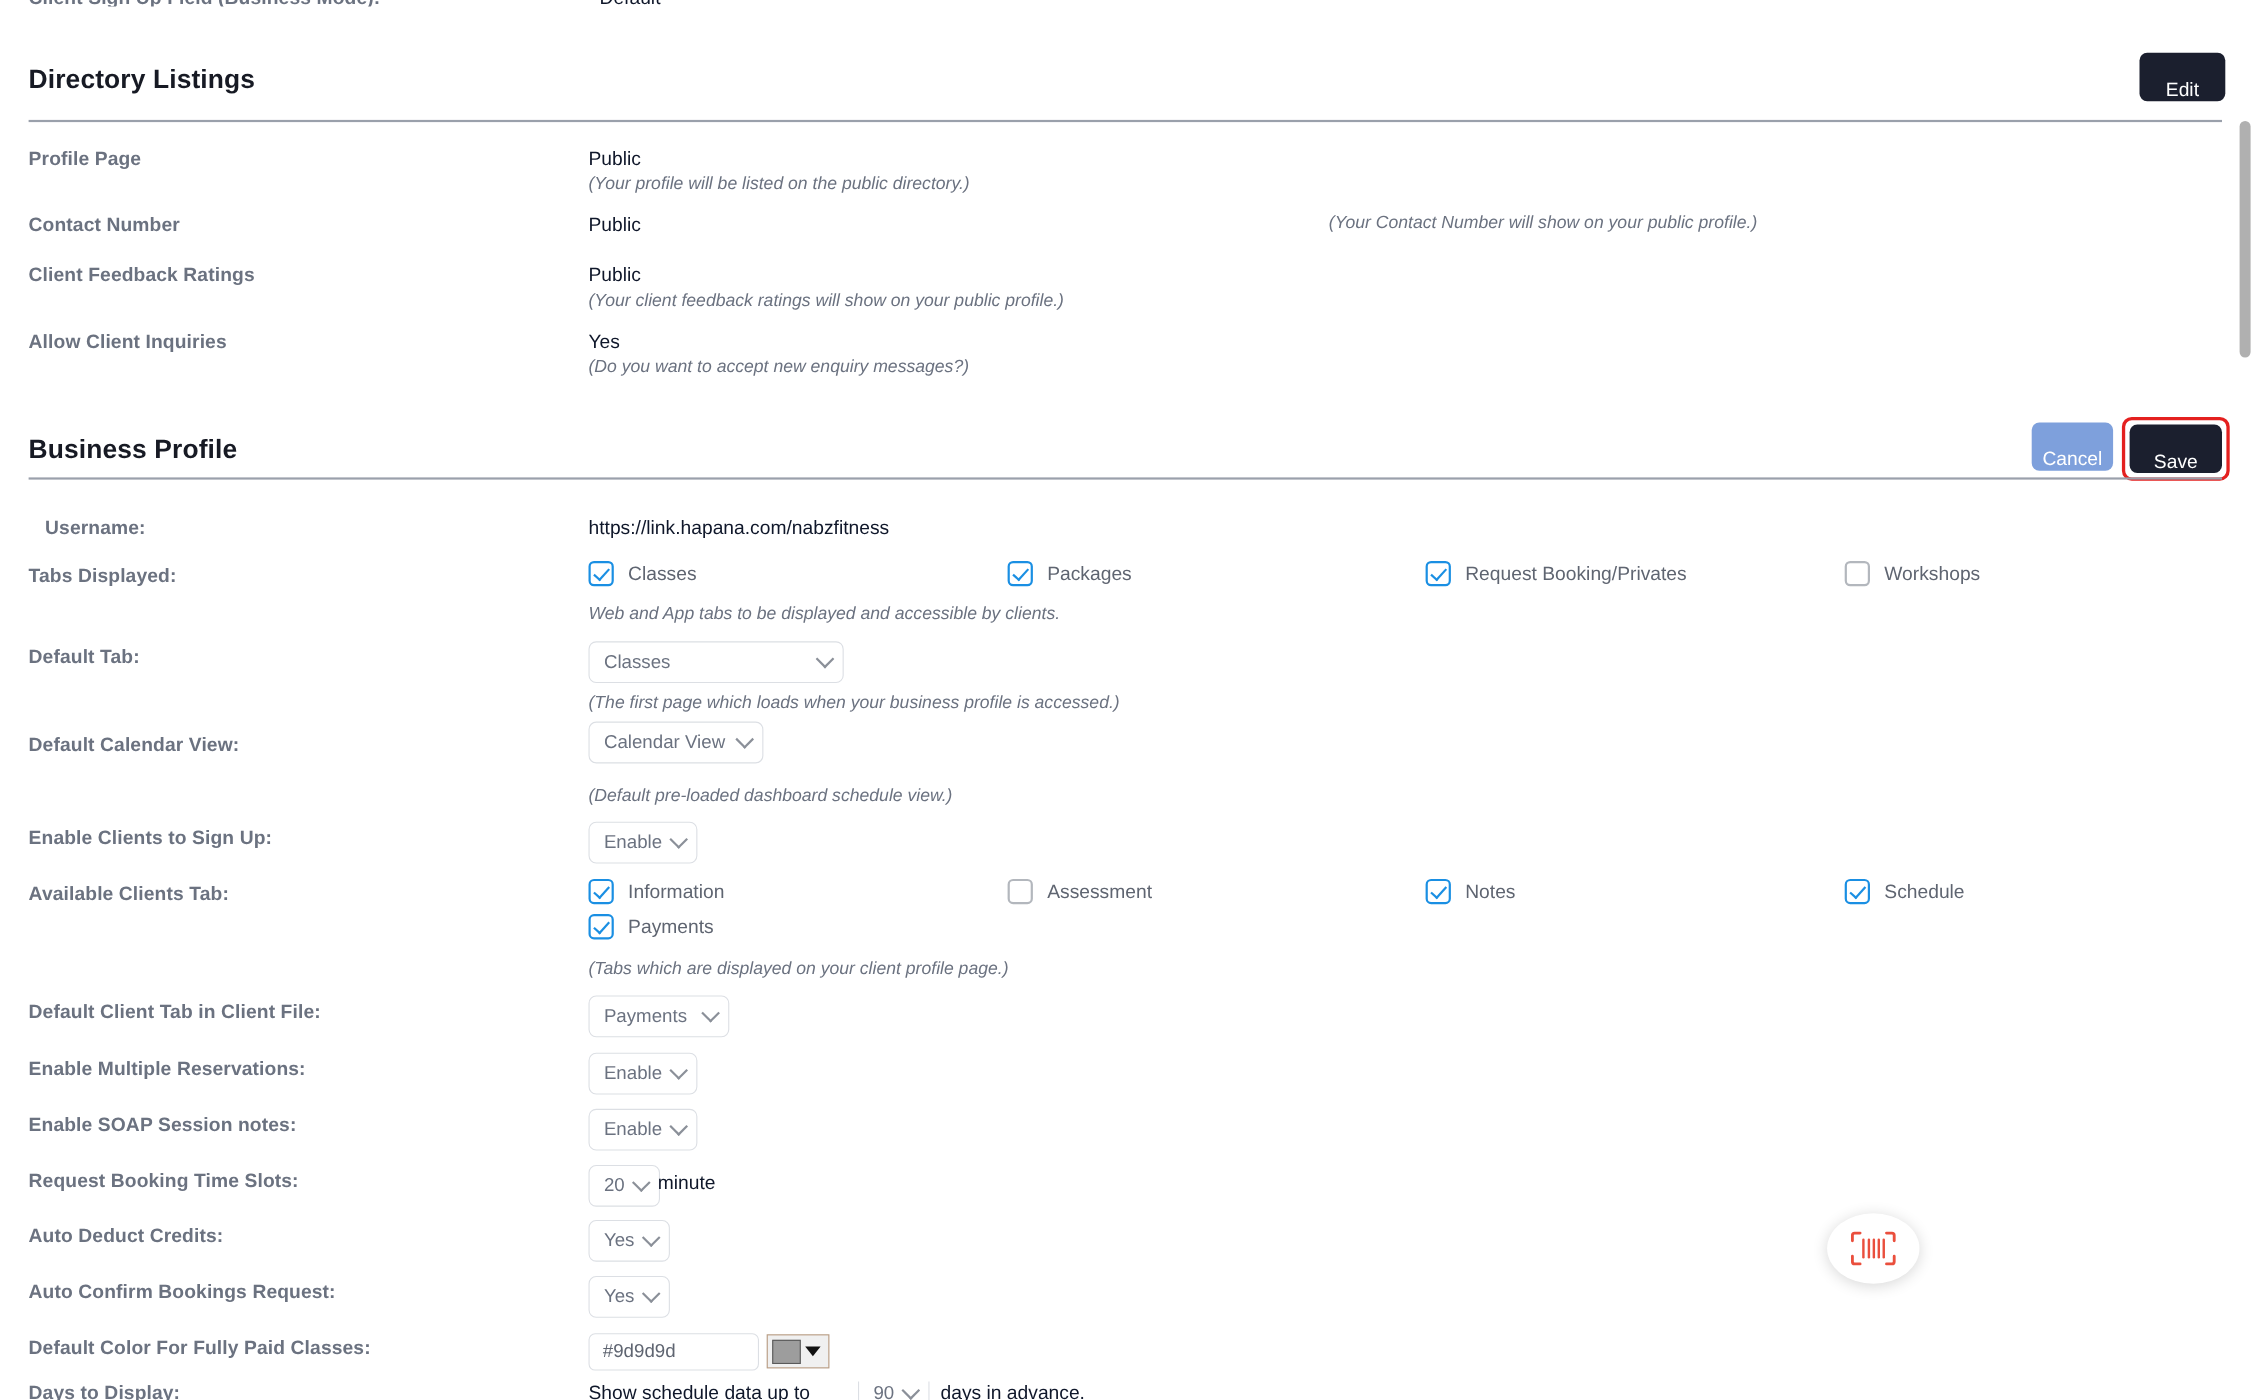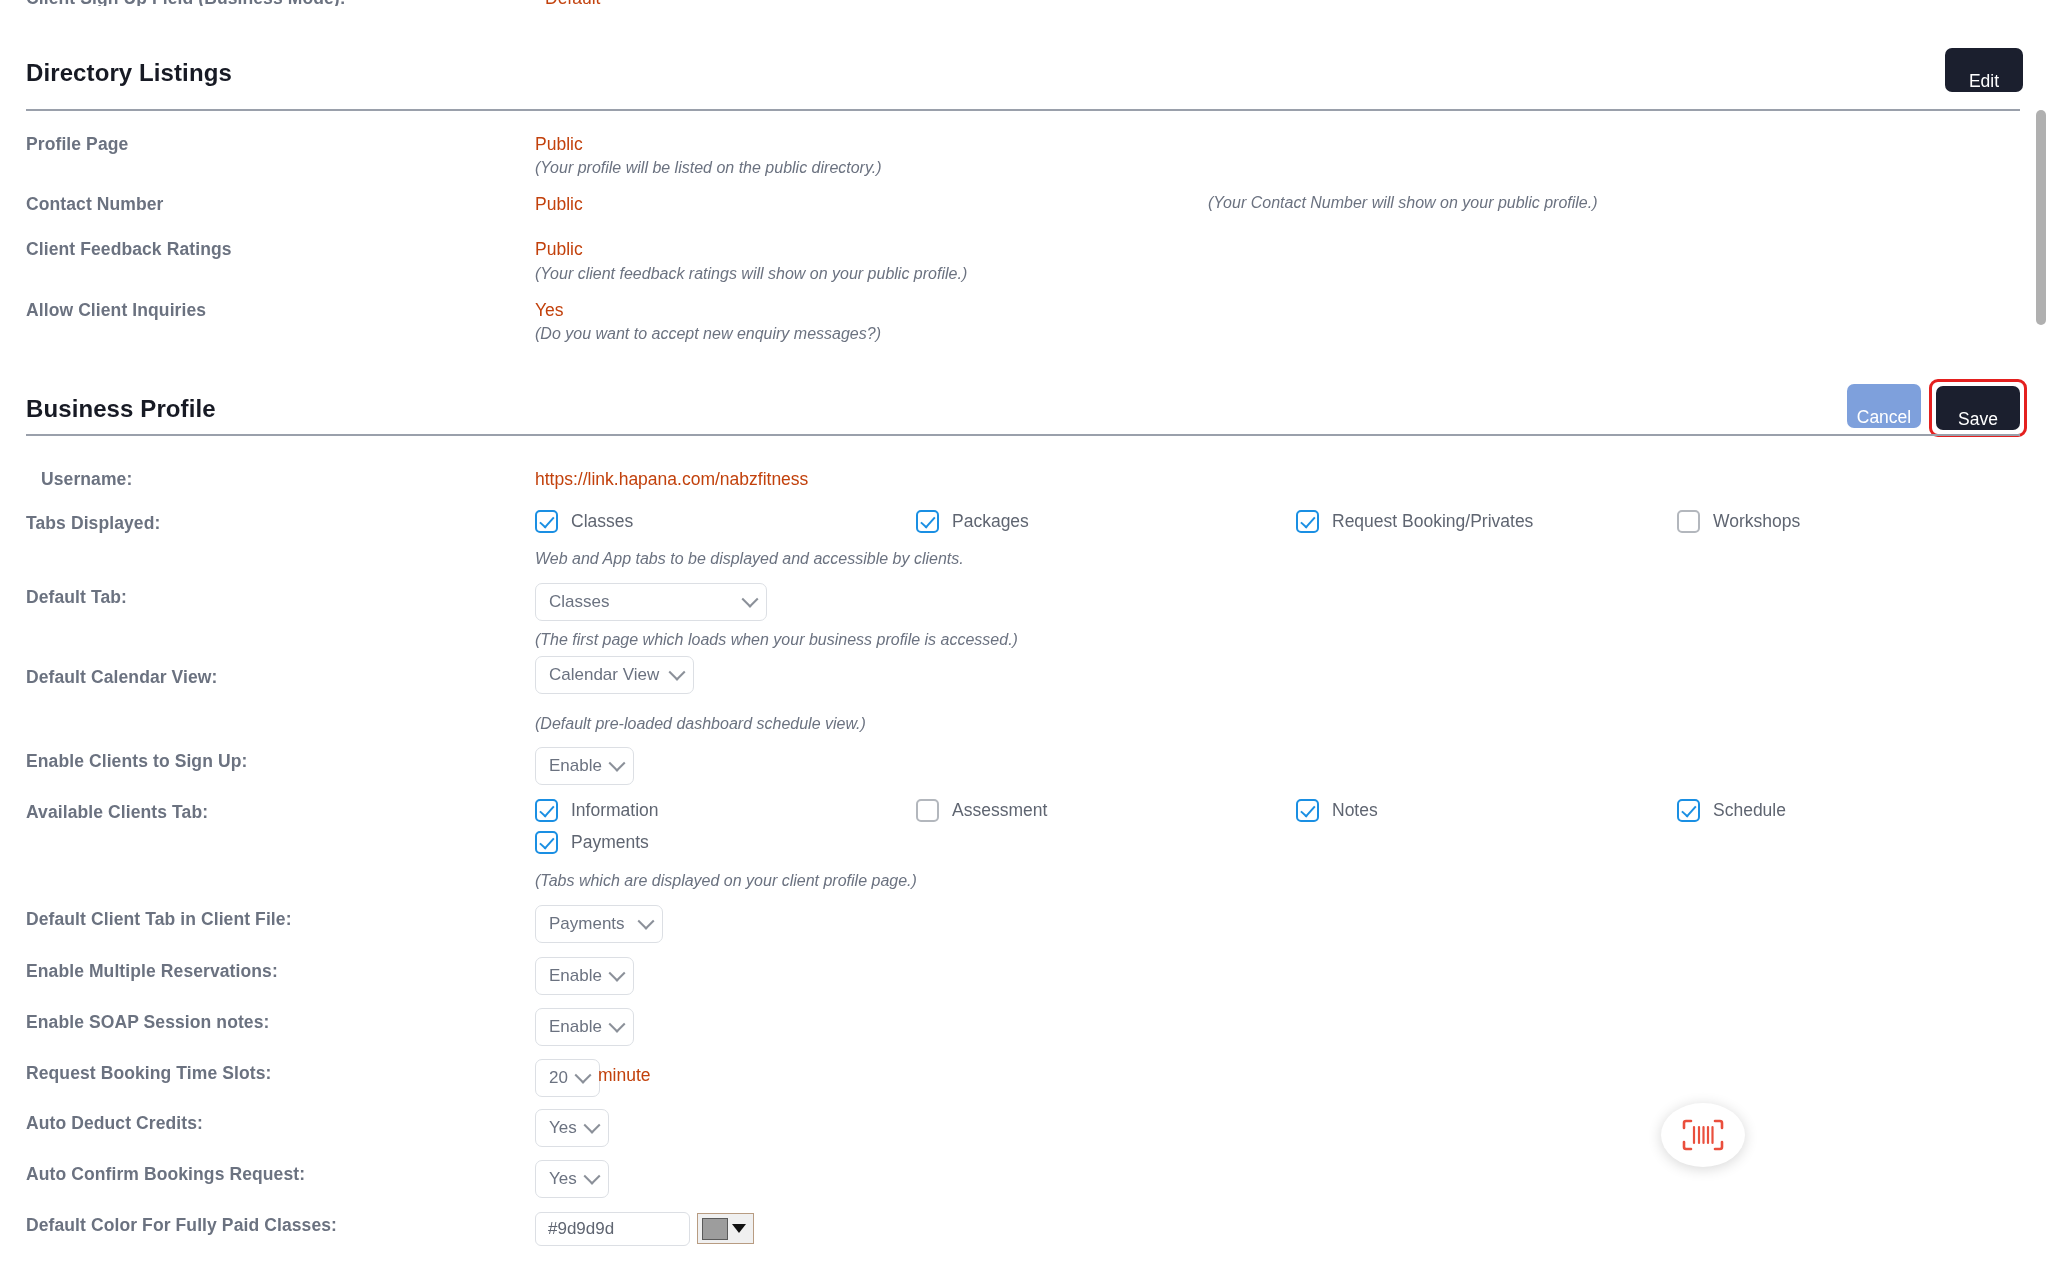--- a/index.html
+++ b/index.html
@@ -19,21 +19,21 @@
 
   
   .lbl {
     font-size: 17.5px;
     font-weight: bold;
     color: #6b7280;
     letter-spacing: .1px;
   }
   .val {
     font-size: 17.5px;
-    color: #c2410c;
+    color: #0f172a;
     font-weight: 400;
   }
   .hint {
     font-size: 16px;
     font-style: italic;
     color: #6b7280;
   }
   .sec-title {
     font-size: 24px;
     font-weight: bold;
@@ -350,20 +350,29 @@
     <span class="chev"></span>
   </div>
 
   <div class="abs lbl col-label" style="top:1215px;">Default Color For Fully Paid Classes:</div>
   <input class="txtinput" style="left: 535px; top: 1212px; width: 155px;" value="#9d9d9d">
   <div class="swatch-btn" style="left:697px;top:1213px;width:57px;">
     <span class="swatch" style="background:#9d9d9d;"></span>
     <span class="swatch-caret"></span>
   </div>
 
+  <div class="abs clip-top" style="left:0;top:1256px;width:2048px;height:17px;">
+    <div class="abs lbl col-label" style="top:0;">Days to Display:</div>
+    <div class="abs val" style="left:535px;top:0;">Show schedule data up to</div>
+    <div class="sel" style="left:780px;top:-8px;">
+      <span class="sel-txt">90</span>
+      <span class="chev"></span>
+    </div>
+    <div class="abs val" style="left:855px;top:0;">days in advance.</div>
+  </div>
 
   <div class="fab" style="left:1661px;top:1103px;">
     <svg width="44" height="34" viewBox="0 0 44 34">
       <g fill="none" stroke="#ea4f3d" stroke-width="2.6" stroke-linecap="round">
         <path d="M3 10 V5 a2 2 0 0 1 2-2 h5"></path>
         <path d="M41 10 V5 a2 2 0 0 0-2-2 h-5"></path>
         <path d="M3 24 v5 a2 2 0 0 0 2 2 h5"></path>
         <path d="M41 24 v5 a2 2 0 0 1-2 2 h-5"></path>
       </g>
       <g stroke="#ea4f3d" stroke-width="2.2" stroke-linecap="round">

